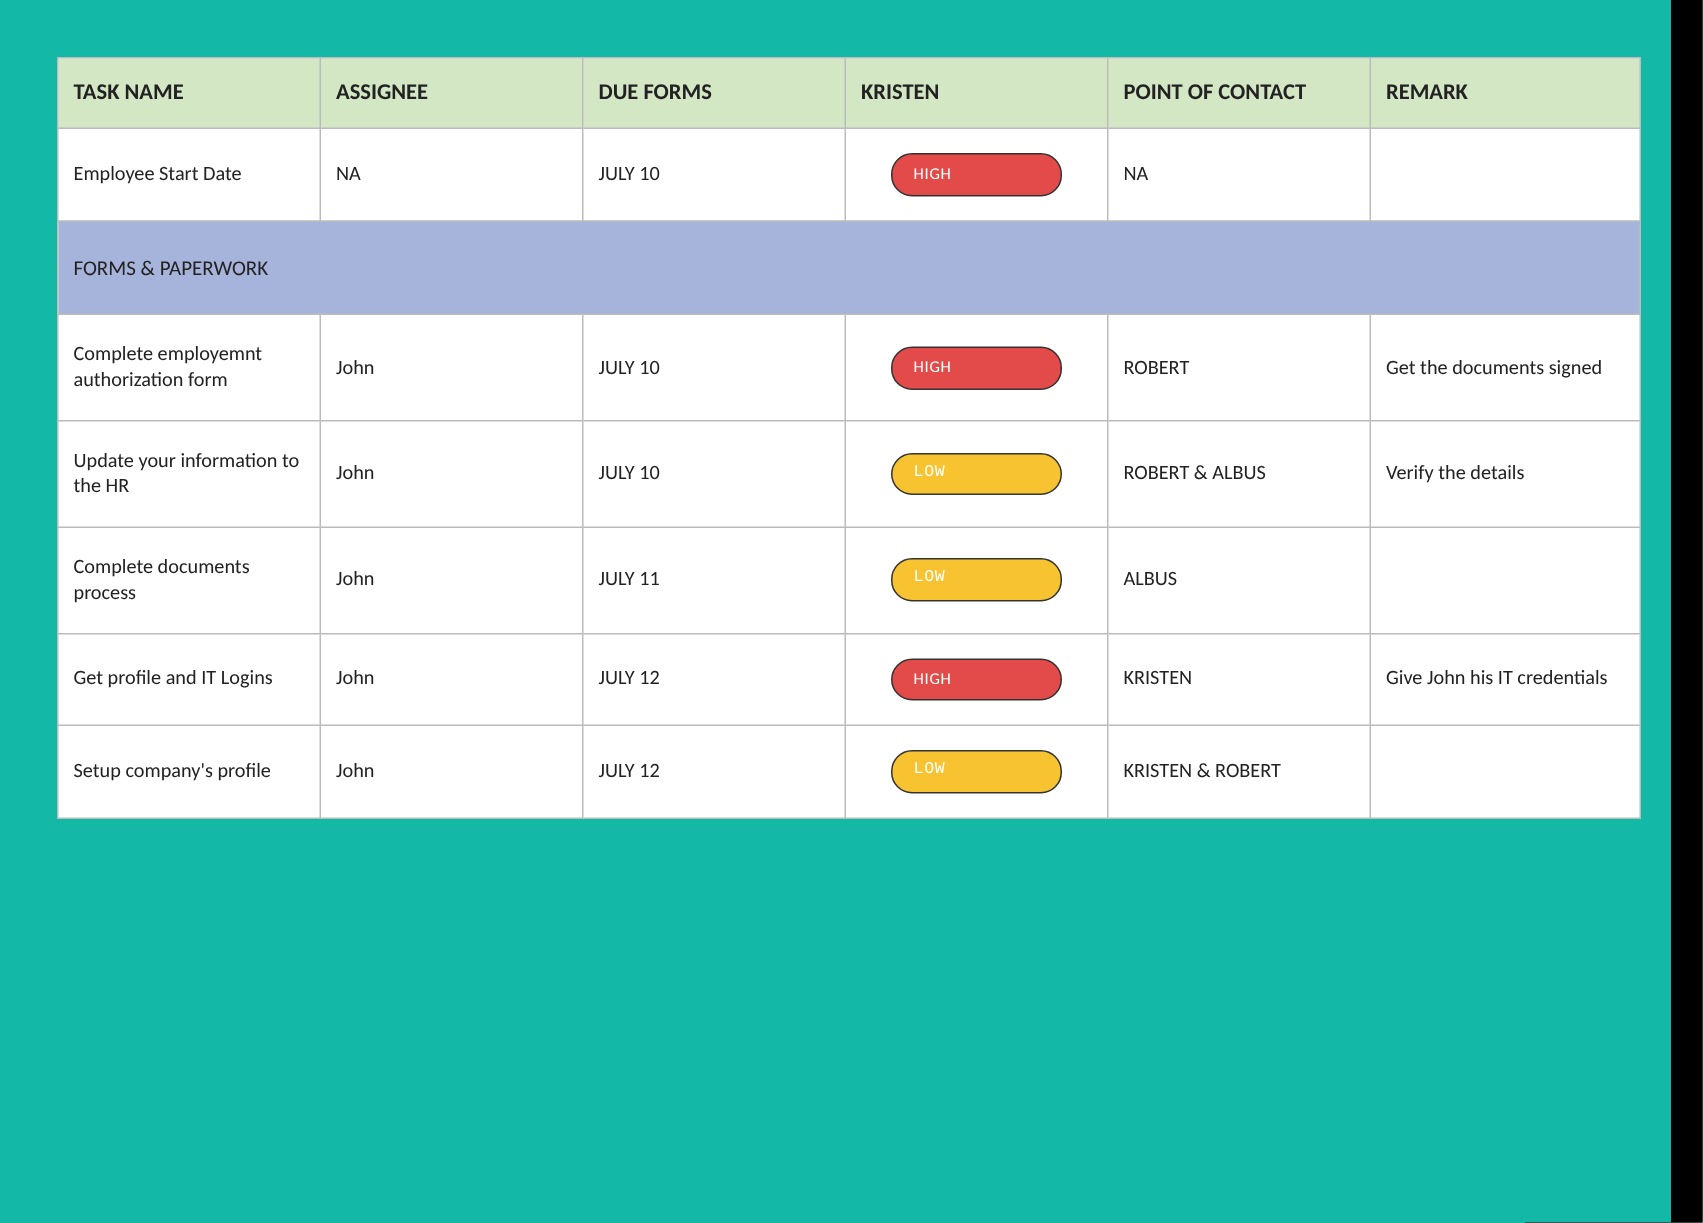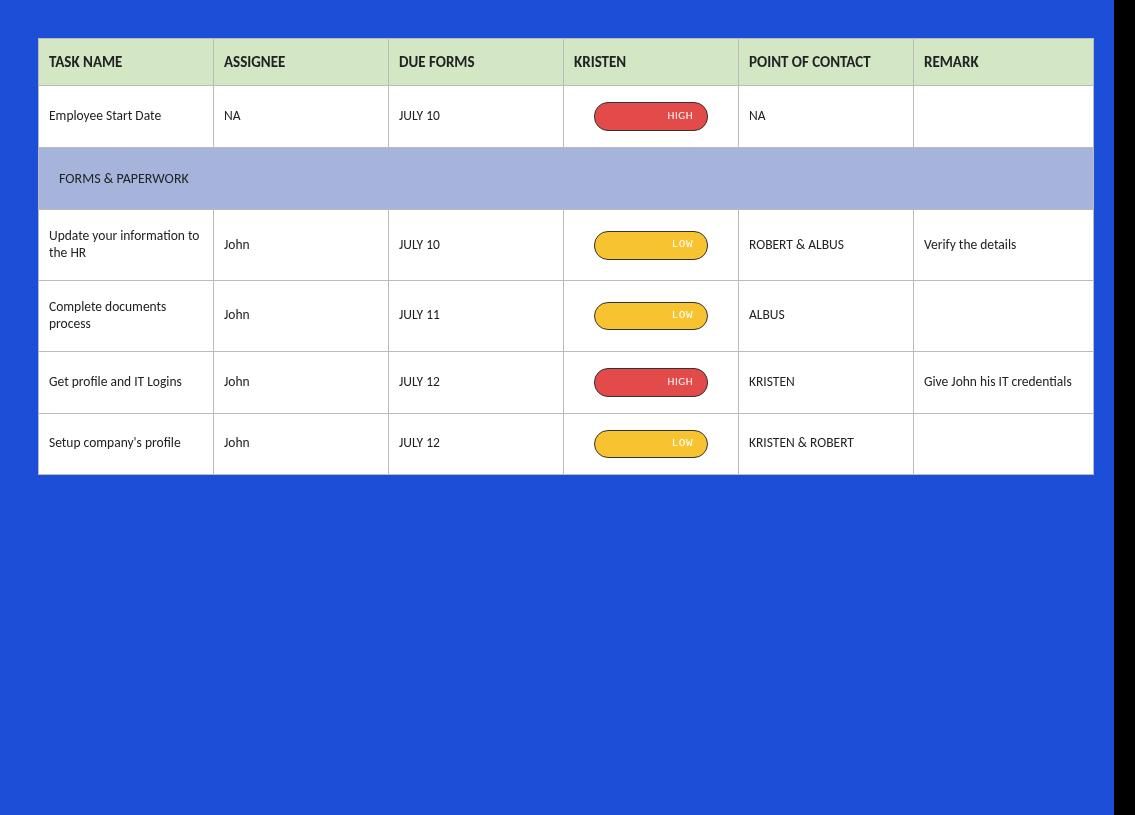--- a/index.html
+++ b/index.html
@@ -1,18 +1,18 @@
 <!DOCTYPE html>
 <html><head>
 <meta charset="utf-8">
 <style>
   html,body{margin:0;padding:0;background:#000;font-family:"Segoe UI",Calibri,Arial,sans-serif;color:#222;}
   .page{
     width:1114px;height:815px;
-    background:#1d4ed8;
+    background:#14b8a6;
     box-sizing:border-box;
     padding:38px 38px 38px 38px;
     position:relative;
   }
   table.tasks{
     width:100%;
     border-collapse:collapse;
     background:#fff;
     table-layout:fixed;
   }
@@ -37,34 +37,34 @@
     font-size:13.5px;
     padding:16px 10px;
     vertical-align:middle;
     line-height:1.25;
     background:#fff;
   }
   tr.section td{
     background:#a6b4db;
     font-size:14px;
     font-weight:400;
-    padding:22px 20px;
+    padding:22px 10px;
     border-left:1px solid #bbb;
     border-right:1px solid #bbb;
   }
   .priority-cell{text-align:center;}
   .pill{
     display:inline-block;
     min-width:84px;
     padding:6px 14px 7px 14px;
     border-radius:14px;
     font-size:11px;
     letter-spacing:0.5px;
     color:#fff;
-    text-align:right;
+    text-align:left;
     border:1.5px solid #333;
   }
   .pill.high{background:#e34a4a;}
   .pill.low{background:#f8c330;font-family:Liberation Mono, monospace;}
   td.task{padding-top:18px;padding-bottom:18px;}
 </style>
 </head>
 <body>
 <div class="page">
 
@@ -93,20 +93,28 @@
           <td>NA</td>
           <td>JULY 10</td>
           <td class="priority-cell"><span class="pill high">HIGH</span></td>
           <td>NA</td>
           <td></td>
         </tr>
         <tr class="section">
           <td colspan="6">FORMS &amp; PAPERWORK</td>
         </tr>
         <tr>
+          <td class="task">Complete employemnt authorization form</td>
+          <td>John</td>
+          <td>JULY 10</td>
+          <td class="priority-cell"><span class="pill high">HIGH</span></td>
+          <td>ROBERT</td>
+          <td>Get the documents signed</td>
+        </tr>
+        <tr>
           <td class="task">Update your information to the HR</td>
           <td>John</td>
           <td>JULY 10</td>
           <td class="priority-cell"><span class="pill low">LOW</span></td>
           <td>ROBERT &amp; ALBUS</td>
           <td>Verify the details</td>
         </tr>
         <tr>
           <td class="task">Complete documents process</td>
           <td>John</td>

